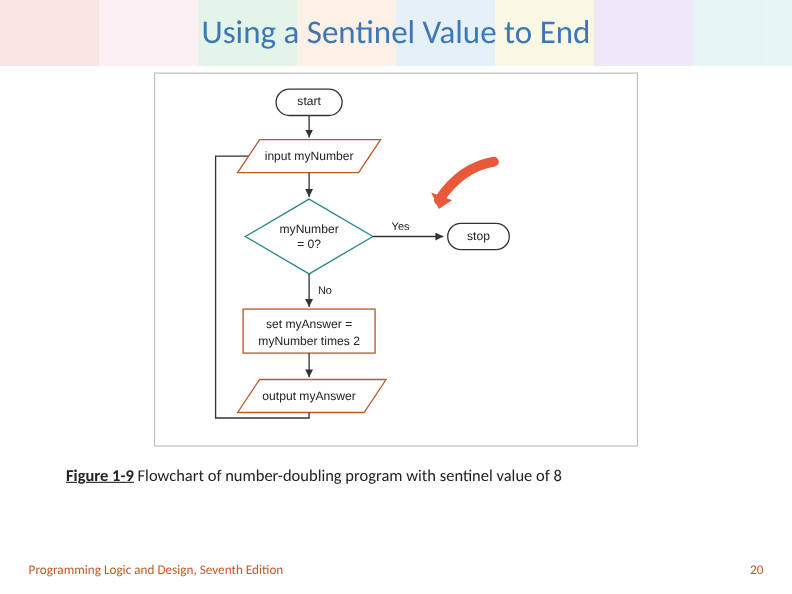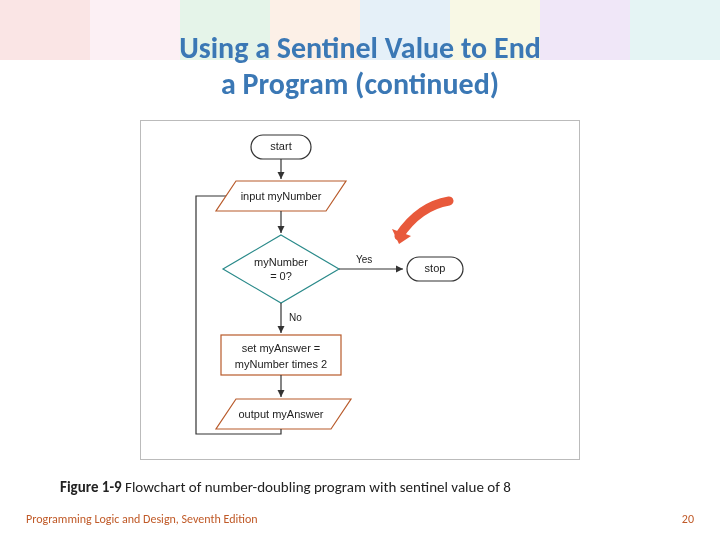--- a/index.html
+++ b/index.html
@@ -16,22 +16,22 @@
     top: 0; left: 0; right: 0;
     height: 60px;
     display: flex;
     opacity: 0.12;
   }
   .stripes div { flex: 1; }
   .title {
     text-align: center;
     color: #3b78b5;
     font-size: 30px;
-    font-weight: 700;
-    padding: 30px 40px 10px;
+    font-weight: 400;
+    padding: 12px 40px 10px;
     line-height: 1.2;
     position: relative;
     z-index: 2;
   }
   .fig-wrap {
     position: relative;
     width: 440px;
     height: 340px;
     margin: 8px auto 0;
     border: 1px solid #bbb;
@@ -102,21 +102,21 @@
     width: 70px;
     height: 50px;
     pointer-events: none;
   }
   .caption {
     text-align: left;
     font-size: 15px;
     color: #222;
     margin: 18px 0 0 60px;
   }
-  .caption .fignum { font-weight: bold; }
+  .caption .fignum { font-weight: bold; text-decoration: underline; }
   .footer {
     position: absolute;
     bottom: 14px;
     left: 26px;
     right: 26px;
     display: flex;
     justify-content: space-between;
     font-size: 12px;
     color: #c05a28;
   }
@@ -130,21 +130,20 @@
     <div style="background: rgb(51, 170, 85);"></div>
     <div style="background: rgb(238, 136, 68);"></div>
     <div style="background: rgb(51, 136, 204);"></div>
     <div style="background: rgb(204, 204, 51);"></div>
     <div style="background: rgb(136, 68, 204);"></div>
     <div style="background: rgb(51, 170, 170);"></div>
 </div>
 
 <h1 class="title">
   <span>Using a Sentinel Value to End</span><br>
-  <span>a Program (continued)</span>
 </h1>
 
 <div class="fig-wrap">
   <svg width="440" height="340">
     <defs>
       <marker id="ah" markerWidth="8" markerHeight="8" refX="6" refY="3" orient="auto">
         <path d="M0,0 L6,3 L0,6 Z" class="arrowhead"></path>
       </marker>
     </defs>
 

